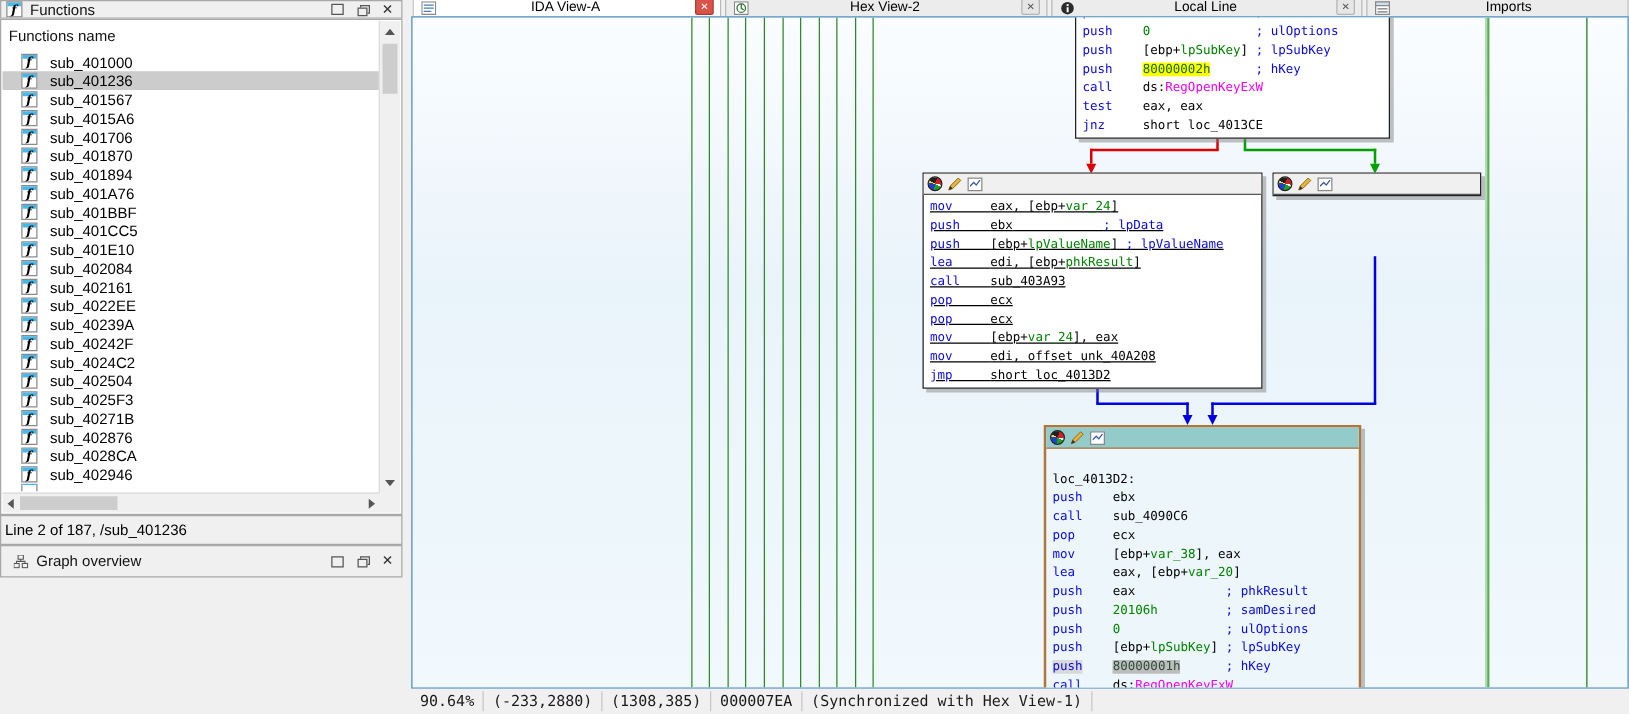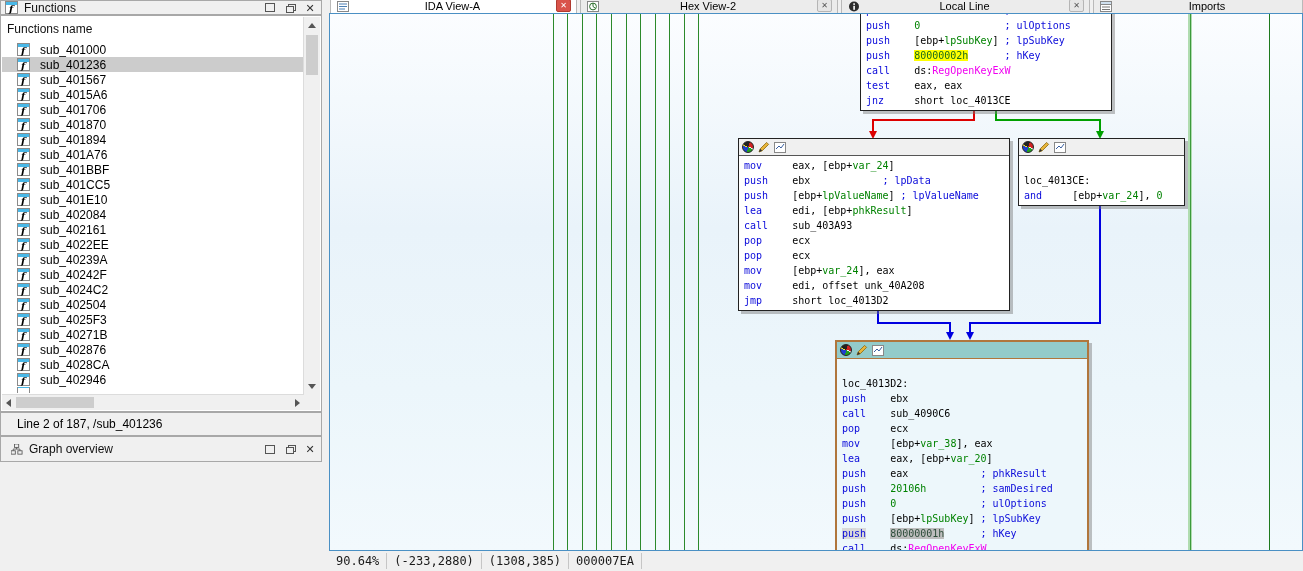--- a/index.html
+++ b/index.html
@@ -24,21 +24,21 @@
   .ficon{width:13px;height:13px;margin-left:15px;background:#fff;border:1px solid #8a8a8a;position:relative;box-sizing:border-box;flex:0 0 auto}
   .ficon .bar{position:absolute;left:0;top:0;right:0;height:3px;background:#49b8e8}
   .ficon .fl{position:absolute;left:3px;top:1px;font:italic bold 10px "DejaVu Serif",serif;color:#000}
   .vscroll{position:absolute;right:1px;top:1px;width:16px;bottom:16px;background:#f0f0f0;border-left:1px solid #dcdcdc}
   .hscroll{position:absolute;left:1px;right:17px;bottom:1px;height:15px;background:#f0f0f0;border-top:1px solid #dcdcdc}
   .scorner{position:absolute;right:1px;bottom:1px;width:16px;height:15px;background:#f0f0f0}
   .sarrow{position:absolute;width:0;height:0;border:4px solid transparent}
   .thumbv{position:absolute;left:2px;width:12px;background:#cdcdcd}
   .thumbh{position:absolute;top:2px;height:11px;background:#cdcdcd}
   .fstatus{position:absolute;left:0;top:412px;width:322px;height:24px;background:#f0f0f0;border:1px solid #a8a8a8;
-       box-sizing:border-box;display:flex;align-items:center;padding-left:16px;font-size:12px}
+       box-sizing:border-box;display:flex;align-items:center;padding-left:3px;font-size:12px}
   
   #tabbar{position:absolute;left:330px;top:0;width:973px;height:13px;background:#f0f0f0;overflow:hidden}
   .tab{position:absolute;top:-8px;height:21px;display:flex;align-items:flex-end;padding-bottom:1px;box-sizing:border-box;
        border-left:1px solid #b9b9b9;border-right:1px solid #b9b9b9;background:#ececec}
   .tab.active{background:#fff}
   .tab .lab{flex:1;text-align:center;font-size:11px;color:#000;line-height:12px}
   .tabicon{width:12px;height:11px;margin:0 0 0 6px;flex:0 0 auto}
   .closebtn{width:13px;height:11px;margin-right:5px;border-radius:2px;display:flex;align-items:center;justify-content:center;
        font-size:8px;line-height:8px;flex:0 0 auto}
   .closebtn.red{background:#d9534a;border:1px solid #b03a30;color:#fff}
@@ -365,21 +365,21 @@
     <div class="eseg" style="left: 547px; top: 308px; width: 74px; height: 2px; background: rgb(0, 0, 224);"></div>
     <div class="eseg" style="left: 619px; top: 308px; width: 2px; height: 10px; background: rgb(0, 0, 224);"></div>
     <div class="earrow" style="left: 616px; top: 318px; border-top: 8px solid rgb(0, 0, 224);"></div>
     <div class="eseg" style="left: 769px; top: 191px; width: 2px; height: 118px; background: rgb(0, 0, 224);"></div>
     <div class="eseg" style="left: 639px; top: 308px; width: 132px; height: 2px; background: rgb(0, 0, 224);"></div>
     <div class="eseg" style="left: 639px; top: 308px; width: 2px; height: 10px; background: rgb(0, 0, 224);"></div>
     <div class="earrow" style="left: 636px; top: 318px; border-top: 8px solid rgb(0, 0, 224);"></div>
     <div class="gblock" style="left: 530px; top: -14px; width: 250px;">
       <div class="basm"><div><span class="tk-m">push    </span><span class="tk-n">20106h</span><span>         </span><span class="tk-c">; samDesired</span></div><div><span class="tk-m">push    </span><span class="tk-n">0</span><span>              </span><span class="tk-c">; ulOptions</span></div><div><span class="tk-m">push    </span><span class="tk-p">[ebp+</span><span class="tk-v">lpSubKey</span><span class="tk-p">] </span><span class="tk-c">; lpSubKey</span></div><div><span class="tk-m">push    </span><span class="tk-hn">80000002h</span><span>      </span><span class="tk-c">; hKey</span></div><div><span class="tk-m">call    </span><span class="tk-p">ds:</span><span class="tk-i">RegOpenKeyExW</span></div><div><span class="tk-m">test    </span><span class="tk-p">eax, eax</span></div><div><span class="tk-m">jnz     </span><span class="tk-p">short loc_4013CE</span></div></div>
     </div>
-    <div class="gblock" style="left: 408px; top: 124px; width: 270px;">
+    <div class="gblock" style="left: 408px; top: 124px; width: 270px; text-decoration: underline;">
       <div class="bhdr">
         <span class="wheel"></span>
         <svg width="12" height="12" viewBox="0 0 12 12">
           <path d="M1 11 L2.2 7.8 L8.6 1.4 L10.6 3.4 L4.2 9.8 Z" fill="#e8b43a" stroke="#8a6a10" stroke-width="0.8"></path>
           <path d="M1 11 L2.2 7.8 L4.2 9.8 Z" fill="#333"></path>
         </svg>
         <span class="chartbox">
           <svg width="9" height="7" viewBox="0 0 9 7">
             <path d="M0 5 L3 2 L5 4 L8 0" stroke="#3a5fa0" fill="none"></path>
           </svg>
@@ -393,21 +393,20 @@
         <svg width="12" height="12" viewBox="0 0 12 12">
           <path d="M1 11 L2.2 7.8 L8.6 1.4 L10.6 3.4 L4.2 9.8 Z" fill="#e8b43a" stroke="#8a6a10" stroke-width="0.8"></path>
           <path d="M1 11 L2.2 7.8 L4.2 9.8 Z" fill="#333"></path>
         </svg>
         <span class="chartbox">
           <svg width="9" height="7" viewBox="0 0 9 7">
             <path d="M0 5 L3 2 L5 4 L8 0" stroke="#3a5fa0" fill="none"></path>
           </svg>
         </span>
       </div>
-      <div class="basm"><div>&nbsp;</div><div><span class="tk-p">loc_4013CE:</span></div><div><span class="tk-m">and     </span><span class="tk-p">[ebp+</span><span class="tk-v">var_24</span><span class="tk-p">], </span><span class="tk-n">0</span></div></div>
     </div>
     <div class="gblock selected" style="left: 505px; top: 326px; width: 250px;">
       <div class="bhdr">
         <span class="wheel"></span>
         <svg width="12" height="12" viewBox="0 0 12 12">
           <path d="M1 11 L2.2 7.8 L8.6 1.4 L10.6 3.4 L4.2 9.8 Z" fill="#e8b43a" stroke="#8a6a10" stroke-width="0.8"></path>
           <path d="M1 11 L2.2 7.8 L4.2 9.8 Z" fill="#333"></path>
         </svg>
         <span class="chartbox">
           <svg width="9" height="7" viewBox="0 0 9 7">
@@ -417,13 +416,14 @@
       </div>
       <div class="basm"><div>&nbsp;</div><div><span class="tk-p">loc_4013D2:</span></div><div><span class="tk-m">push    </span><span class="tk-p">ebx</span></div><div><span class="tk-m">call    </span><span class="tk-p">sub_4090C6</span></div><div><span class="tk-m">pop     </span><span class="tk-p">ecx</span></div><div><span class="tk-m">mov     </span><span class="tk-p">[ebp+</span><span class="tk-v">var_38</span><span class="tk-p">], eax</span></div><div><span class="tk-m">lea     </span><span class="tk-p">eax, [ebp+</span><span class="tk-v">var_20</span><span class="tk-p">]</span></div><div><span class="tk-m">push    </span><span class="tk-p">eax</span><span>            </span><span class="tk-c">; phkResult</span></div><div><span class="tk-m">push    </span><span class="tk-n">20106h</span><span>         </span><span class="tk-c">; samDesired</span></div><div><span class="tk-m">push    </span><span class="tk-n">0</span><span>              </span><span class="tk-c">; ulOptions</span></div><div><span class="tk-m">push    </span><span class="tk-p">[ebp+</span><span class="tk-v">lpSubKey</span><span class="tk-p">] </span><span class="tk-c">; lpSubKey</span></div><div><span class="tk-mh">push</span><span>    </span><span class="tk-hg">80000001h</span><span>      </span><span class="tk-c">; hKey</span></div><div><span class="tk-m">call    </span><span class="tk-p">ds:</span><span class="tk-i">RegOpenKeyExW</span></div></div>
     </div>
   </div>
 
 <div id="statusbar">
     <div class="sseg">90.64%</div>
     <div class="sseg">(-233,2880)</div>
     <div class="sseg">(1308,385)</div>
     <div class="sseg">000007EA</div>
+    <div class="sseg">(Synchronized with Hex View-1)</div>
   </div>
 
 </body></html>

